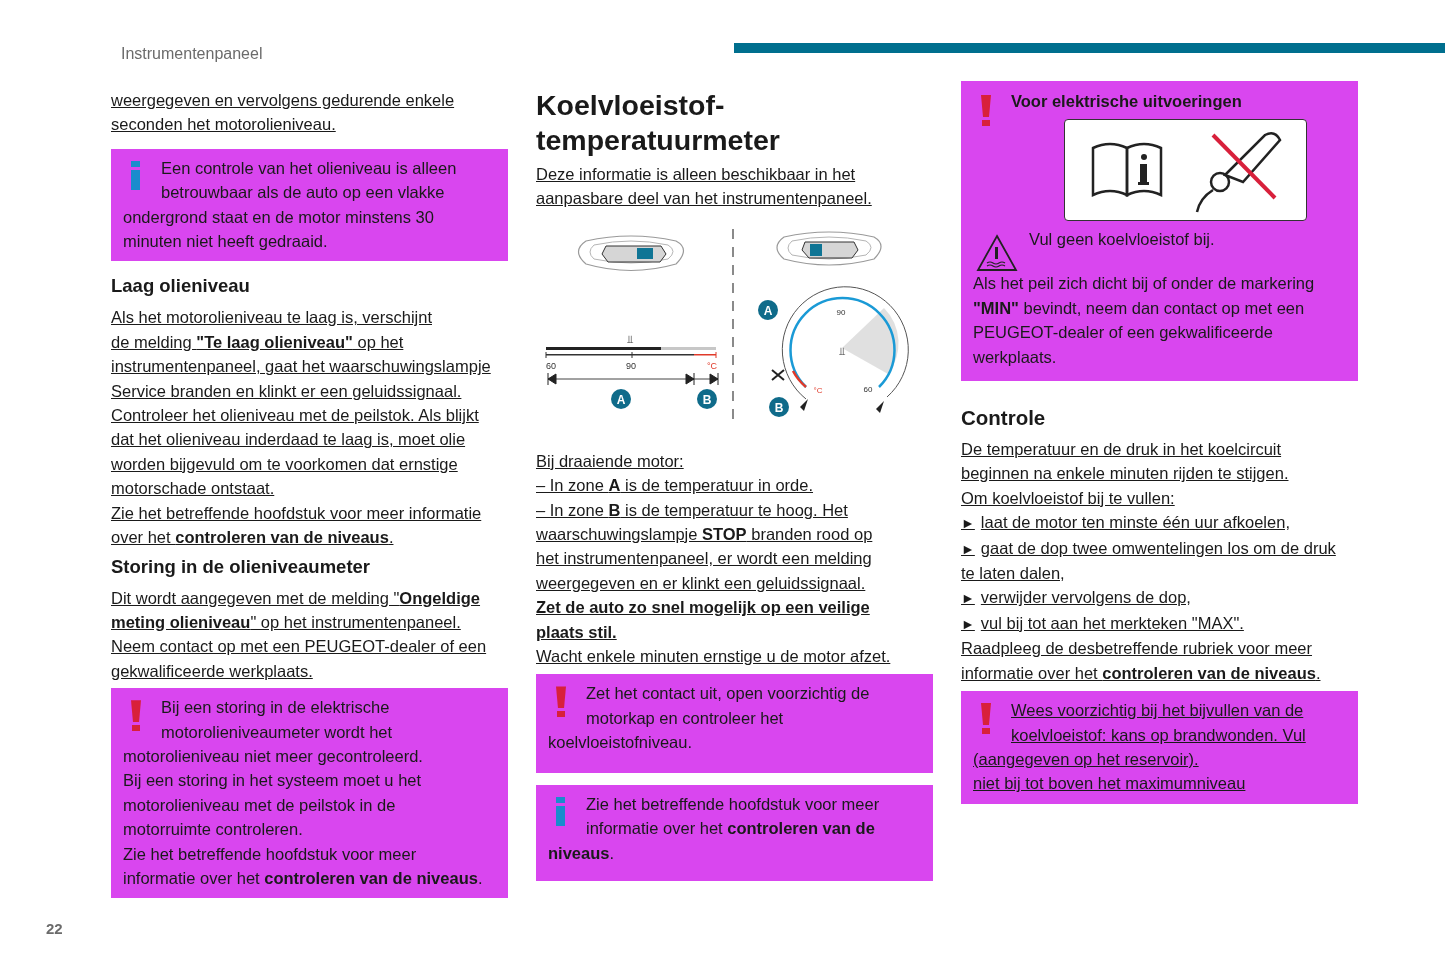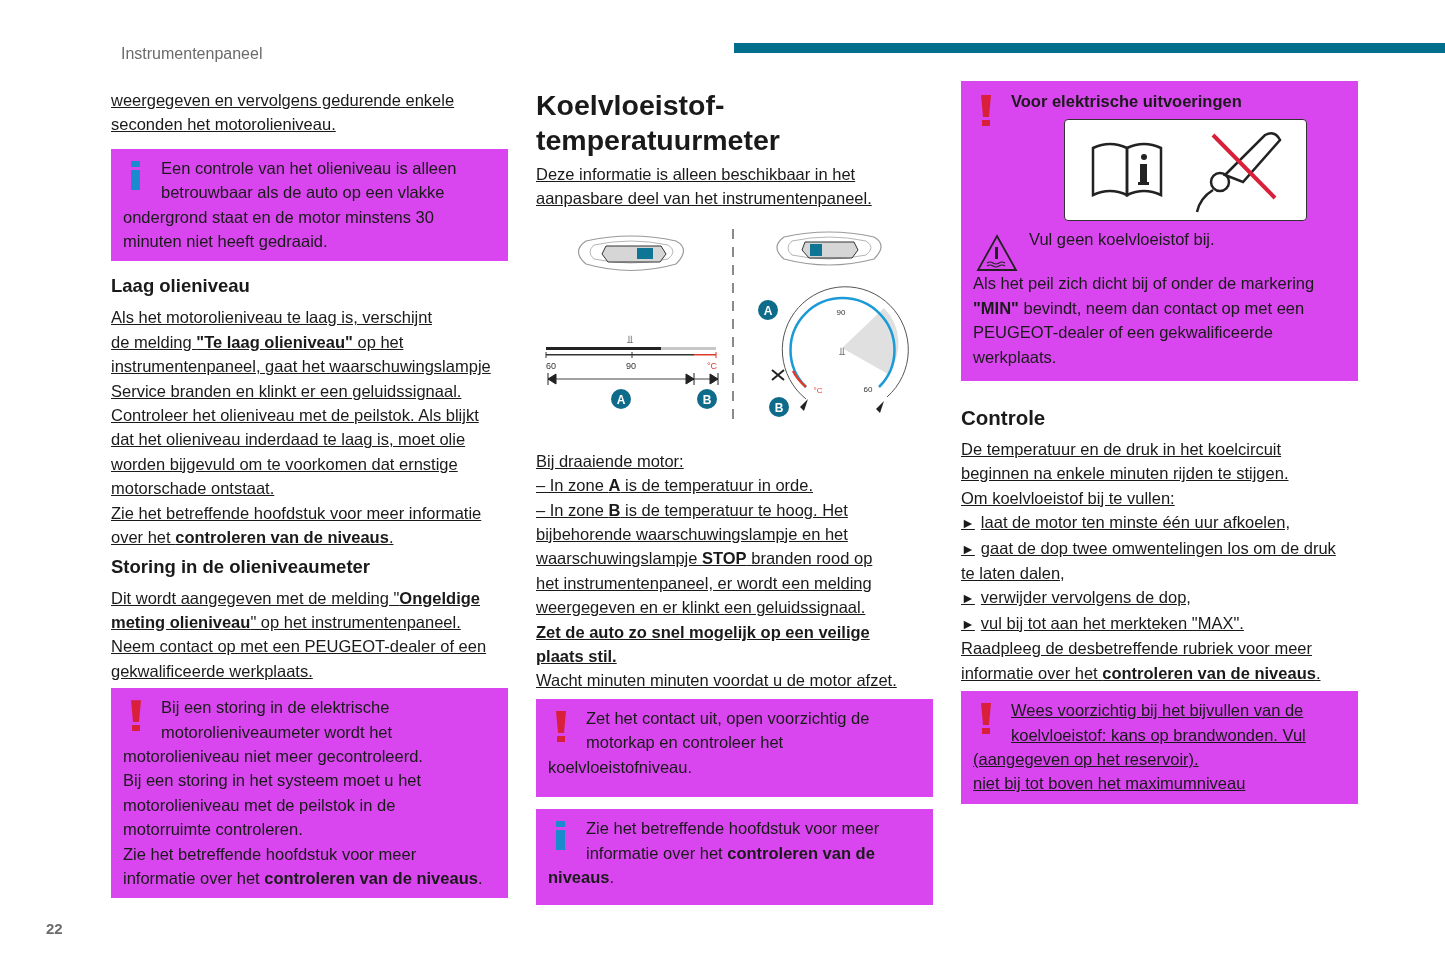--- a/index.html
+++ b/index.html
@@ -151,27 +151,26 @@
         <circle cx="243" cy="188" r="10" fill="#0f6b8a"></circle>
         <text x="243" y="192.5" font-size="12" font-weight="bold" fill="#fff" text-anchor="middle" font-family="Liberation Sans, sans-serif">B</text>
       </g>
     </svg>
   </div>
 
   <div style="margin-top:8px;">
     <p>Bij draaiende motor:</p>
     <p><span>–  In zone </span><b>A</b><span> is de temperatuur in orde.</span></p>
     <p><span>–  In zone </span><b>B</b><span> is de temperatuur te hoog. Het</span></p>
-    <p>bijbehorende waarschuwingslampje en het</p>
     <p><span>waarschuwingslampje </span><b>STOP</b><span> branden rood op</span></p>
     <p>het instrumentenpaneel, er wordt een melding</p>
     <p>weergegeven en er klinkt een geluidssignaal.</p>
     <p><b>Zet de auto zo snel mogelijk op een veilige</b></p>
     <p><b>plaats stil.</b></p>
-    <p>Wacht minuten minuten voordat u de motor afzet.</p>
+    <p>Wacht enkele minuten ernstige u de motor afzet.</p>
   </div>
 
   <div class="box" style="margin-top:6px;">
     <div class="ico ico-warn">
         <div class="bar"></div>
         <div class="dot"></div>
       </div>
     <div class="txt"><span class="ind"></span><span>Zet het contact uit, open voorzichtig de</span></div>
     <div class="txt"><span class="ind"></span><span>motorkap en controleer het</span></div>
     <div class="txt" style="padding-bottom:10px;">koelvloeistofniveau.</div>

